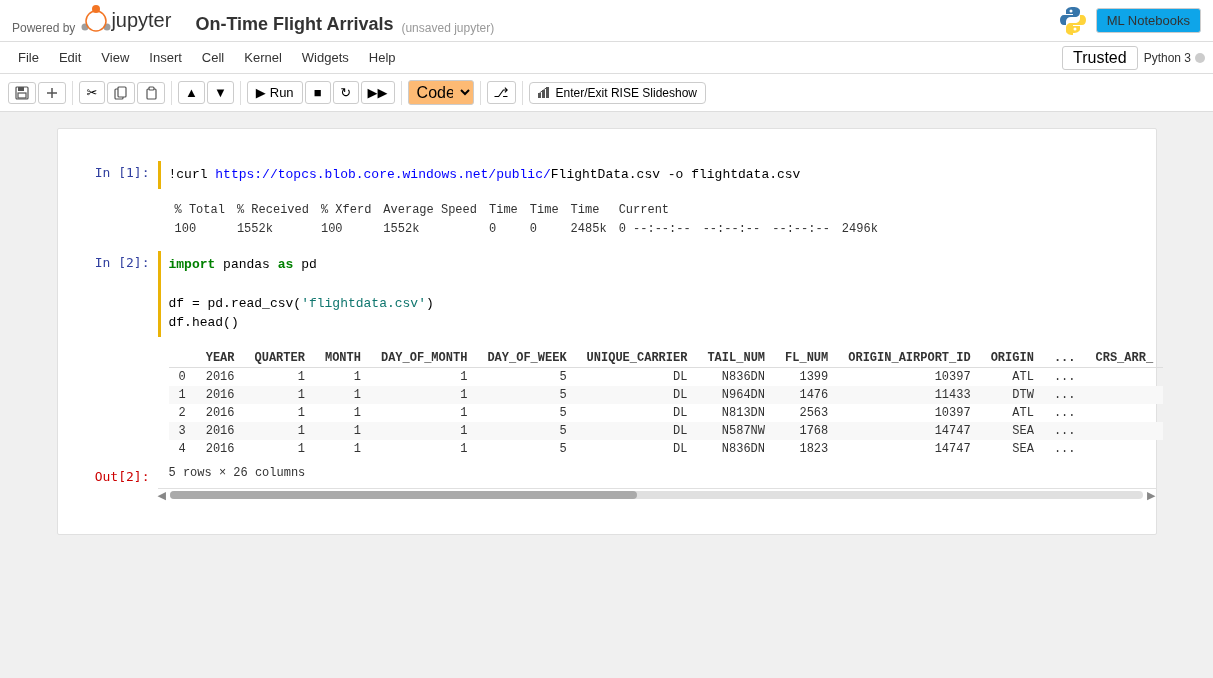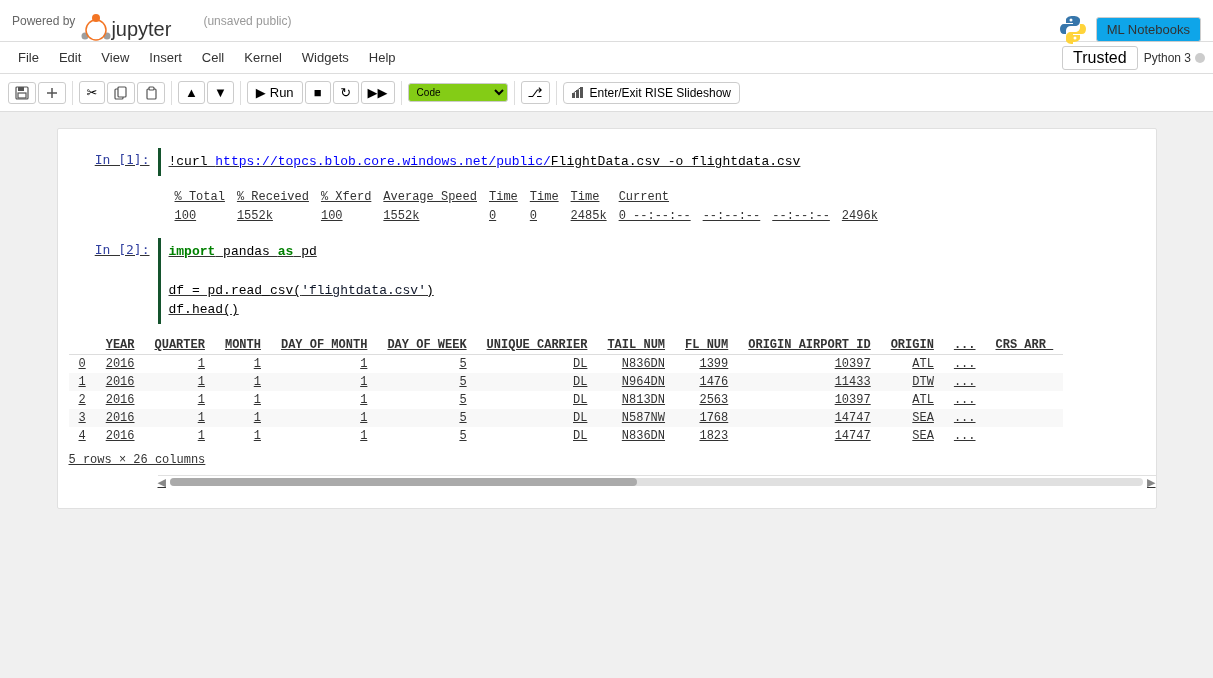--- a/index.html
+++ b/index.html
@@ -1,21 +1,21 @@
 <!DOCTYPE html>
 <html><head>
   <meta charset="utf-8">
   <style>
     * { box-sizing: border-box; margin: 0; padding: 0; }
     body { font-family: Arial, sans-serif; font-size: 13px; background: #f0f0f0; color: #333; }
 
     
     .header {
-      display: flex; align-items: flex-start; background: #fff;
-      border-bottom: 1px solid #ddd; padding: 14px 12px; height: 42px;
+      display: flex; align-items: flex-end; background: #fff;
+      border-bottom: 1px solid #ddd; padding: 6px 12px; height: 42px;
     }
     .header-powered { font-size: 12px; color: #666; margin-right: 6px; }
     .jupyter-logo {
       display: flex; align-items: center; margin-right: 8px;
     }
     .jupyter-text { font-size: 20px; color: #333; font-weight: 300; margin-right: 16px; }
     .notebook-title { font-size: 18px; font-weight: bold; color: #333; }
     .unsaved { font-size: 12px; color: #999; margin-left: 8px; }
     .header-right { margin-left: auto; display: flex; align-items: center; gap: 8px; }
     .ml-notebooks-btn {
@@ -50,66 +50,66 @@
       min-width: 26px; justify-content: center;
     }
     .toolbar-sep { width: 1px; background: #ddd; height: 24px; margin: 0 4px; }
     .toolbar-run {
       display: flex; align-items: center; gap: 4px;
       background: #fff; border: 1px solid #ccc; border-radius: 3px;
       padding: 3px 8px; font-size: 13px; cursor: pointer;
     }
     .cell-type-select {
       border: 1px solid #ccc; border-radius: 3px; padding: 2px 4px;
-      font-size: 10px; background: #84cc16; cursor: pointer; width: 100px;
+      font-size: 16px; background: #fdba74; cursor: pointer; width: 66px;
     }
     .keyboard-btn {
       background: #fff; border: 1px solid #ccc; border-radius: 3px;
       padding: 3px 6px; font-size: 13px; cursor: pointer;
     }
     .rise-btn {
       background: #fff; border: 1px solid #ccc; border-radius: 4px;
       padding: 3px 8px; font-size: 12px; cursor: pointer; display: flex; align-items: center; gap: 4px;
     }
 
     
     .notebook-area {
       background: #f0f0f0; padding: 16px; min-height: calc(678px - 42px - 32px - 38px);
     }
     .notebook-content {
       background: #fff; border: 1px solid #e0e0e0; border-radius: 2px;
-      max-width: 1100px; margin: 0 auto; padding: 15px 0; text-decoration: underline;
+      max-width: 1100px; margin: 0 auto; padding: 28px 0;
     }
 
     
     .cell {
       display: flex; margin: 4px 0; position: relative;
     }
     .cell-left {
       min-width: 100px; text-align: right; padding-right: 8px;
       font-size: 13px; color: #303f9f; font-family: monospace; padding-top: 4px;
       flex-shrink: 0;
     }
     .cell-content {
       flex: 1; padding: 4px 8px; border-left: 3px solid transparent;
     }
     .cell-input .cell-content {
-      border-left: 3px solid #14532d;
+      border-left: 3px solid #eab308;
     }
     .cell-active .cell-content {
       border-left: 3px solid #42a5f5;
     }
     .code-area {
       font-family: 'Courier New', monospace; font-size: 13px;
       background: #fff; color: #000; white-space: pre; line-height: 1.5;
     }
 
     
     .kw { color: #008000; font-weight: bold; }
-    .str { color: #0f172a; }
+    .str { color: #0f766e; }
 
     
     .output-cell { margin-top: 0; align-items: flex-end; }
     .output-left {
       min-width: 100px; text-align: right; padding-right: 8px;
       font-size: 13px; color: #c00; font-family: monospace; padding-top: 4px;
       flex-shrink: 0;
     }
 
     
@@ -146,21 +146,22 @@
       <circle cx="15" cy="4" r="4" fill="#F37524"></circle>
 
       <circle cx="4" cy="22" r="3.5" fill="#9E9E9E"></circle>
 
       <circle cx="26" cy="22" r="3.5" fill="#9E9E9E"></circle>
 
       <circle cx="15" cy="16" r="10" fill="none" stroke="#F37524" stroke-width="1.5"></circle>
     </svg>
     <span class="jupyter-text">jupyter</span>
   </div>
-  <span class="unsaved">(unsaved public)</span>
+  <span class="notebook-title">On-Time Flight Arrivals</span>
+  <span class="unsaved">(unsaved jupyter)</span>
   <div class="header-right">
 
     <svg width="30" height="30" viewBox="0 0 30 30">
       <path d="M15 2C11 2 8 3.5 8 6v3h7v1H6C3.5 10 2 12 2 15s1.5 5 4 5h2v-3.5C8 14 10 12 13 12h4c3 0 5-2 5-5V6c0-2.5-3-4-7-4zm-2 2.5a1.5 1.5 0 110 3 1.5 1.5 0 010-3z" fill="#3776AB"></path>
       <path d="M15 28C19 28 22 26.5 22 24v-3h-7v-1h9c2.5 0 4-2 4-5s-1.5-5-4-5h-2v3.5C22 16 20 18 17 18h-4c-3 0-5 2-5 5v3c0 2.5 3 4 7 4zm2-2.5a1.5 1.5 0 110-3 1.5 1.5 0 010 3z" fill="#FFD43B"></path>
     </svg>
     <button class="ml-notebooks-btn">ML Notebooks</button>
   </div>
 </div>
 
@@ -304,20 +305,21 @@
       <div class="cell-left">In [2]:</div>
       <div class="cell-content">
         <div class="code-area"><span class="kw">import</span> pandas <span class="kw">as</span> pd
 
 df = pd.read_csv(<span class="str">'flightdata.csv'</span>)
 df.head()</div>
       </div>
     </div>
 
     <div class="cell output-cell">
+      <div class="output-left">Out[2]:</div>
       <div class="cell-content">
         <table class="df-table">
           <thead>
             <tr>
               <th></th>
               <th>YEAR</th>
               <th>QUARTER</th>
               <th>MONTH</th>
               <th>DAY_OF_MONTH</th>
               <th>DAY_OF_WEEK</th>

